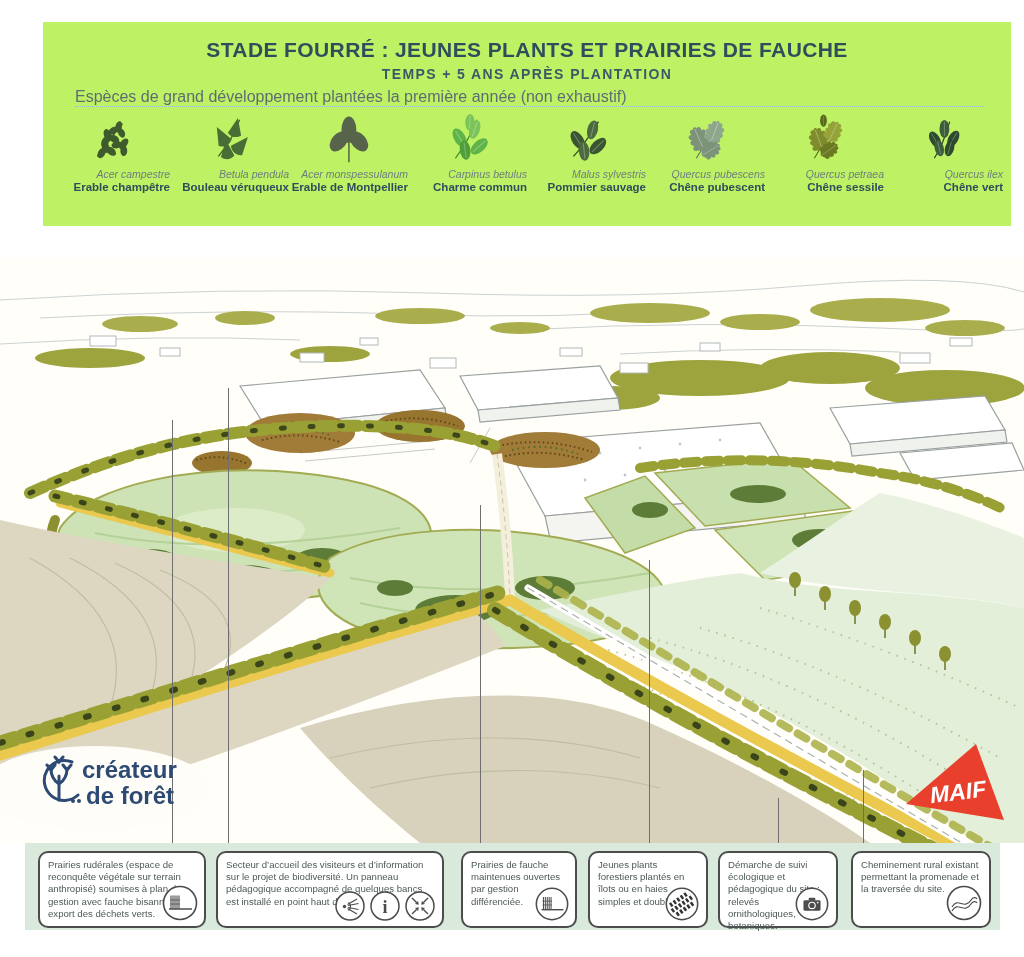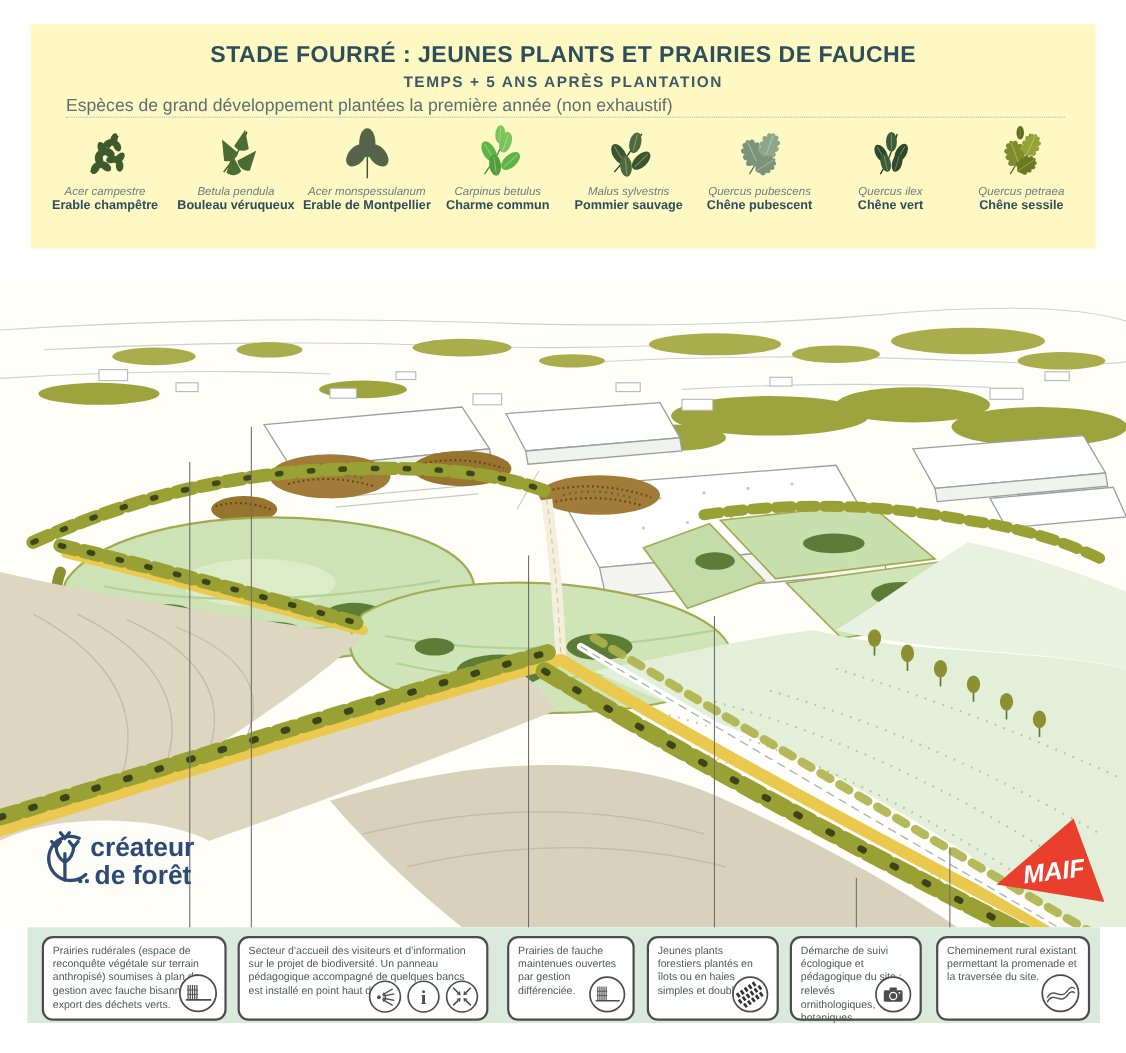--- a/index.html
+++ b/index.html
@@ -1,28 +1,28 @@
 <!DOCTYPE html>
 <html><head>
 <meta charset="utf-8">
 <style>
   html,body{margin:0;padding:0}
   body{width:1024px;height:957px;position:relative;overflow:hidden;
        background:#ffffff;font-family:"Liberation Sans",sans-serif}
 
   
-  .header-box{position:absolute;left:28px;top:22px;width:968px;height:204px;background:#fef9c3}
+  .header-box{position:absolute;left:43px;top:22px;width:968px;height:204px;background:#bef264}
   .title{position:absolute;left:0;top:16px;width:100%;text-align:center;
          font-size:21px;font-weight:bold;color:#2e4e5c;letter-spacing:.4px}
   .subtitle{position:absolute;left:0;top:44px;width:100%;text-align:center;
             font-size:14px;font-weight:700;color:#3a5a67;letter-spacing:1.4px}
   .caption{position:absolute;left:32px;top:66px;font-size:16px;color:#5d6e72}
   .caption-rule{position:absolute;left:32px;right:28px;top:84px;border-top:1px dotted #93bccd}
   .legend{position:absolute;left:8px;right:8px;top:88px;display:flex}
-  .species{flex:1;text-align:center;padding-top:2px}
+  .species{flex:1;text-align:right;padding-top:2px}
   .species svg{height:54px;display:block;margin:0 auto}
   .latin{font-style:italic;font-size:10.5px;color:#6d7d80;margin-top:2px}
   .french{font-size:11.5px;font-weight:bold;color:#2e4e5c;margin-top:1px}
 
   
   .illustration{position:absolute;left:0;top:258px;width:1024px;height:585px}
 
   
   .leader{position:absolute;width:1px;background:#6f6f6f}
 
@@ -125,41 +125,41 @@
       <svg viewBox="-30 -28 60 56" style="color:#7d9379">
         <path d="M-10,20 C-2,8 4,-4 8,-16" stroke="#5f7560" stroke-width="1.2" fill="none"></path>
         <use href="#lf-oak" x="-20" y="-16" width="26" height="32" transform="rotate(-24 -7 0)"></use>
         <use href="#lf-oak" x="-3" y="-22" width="24" height="30" transform="rotate(20 9 -7)" style="color:#8ea68b"></use>
         <use href="#lf-oak" x="-5" y="-2" width="21" height="26" transform="rotate(58 5 11)"></use>
       </svg>
       <div class="latin">Quercus pubescens</div>
       <div class="french">Chêne pubescent</div>
     </div>
     <div class="species">
+      <svg viewBox="-30 -28 60 56" style="color:#7f8c2c">
+        <path d="M-11,20 C-3,8 3,-6 8,-18" stroke="#5c6a1e" stroke-width="1.2" fill="none"></path>
+        <use href="#lf-oak" x="-19" y="-15" width="25" height="31" transform="rotate(-20 -6 0)"></use>
+        <use href="#lf-oak" x="-2" y="-21" width="22" height="27" transform="rotate(25 9 -8)" style="color:#95a338"></use>
+        <use href="#lf-oak" x="-5" y="-1" width="20" height="25" transform="rotate(55 5 11)" style="color:#6b7a22"></use>
+        <use href="#lf-ovate" x="-6" y="-27" width="9" height="16" style="color:#5c6a1e"></use>
+      </svg>
+      <div class="latin">Quercus petraea</div>
+      <div class="french">Chêne sessile</div>
+    </div>
+    <div class="species">
       <svg viewBox="-30 -28 60 56" style="color:#2d4a2e">
         <path d="M-10,20 C-2,8 2,-4 6,-18" stroke="#223a24" stroke-width="1.2" fill="none"></path>
         <use href="#lf-ovate" x="-16" y="-11" width="13" height="23" transform="rotate(-30 -9 0)"></use>
         <use href="#lf-ovate" x="-6" y="-22" width="13" height="23" transform="rotate(0 0 -11)" style="color:#3c5c3a"></use>
         <use href="#lf-ovate" x="3" y="-12" width="13" height="23" transform="rotate(30 9 0)"></use>
         <use href="#lf-ovate" x="-11" y="-1" width="12" height="21" transform="rotate(-14 -5 9)" style="color:#3c5c3a"></use>
         <use href="#lf-ovate" x="0" y="-1" width="12" height="21" transform="rotate(16 6 9)"></use>
       </svg>
       <div class="latin">Quercus ilex</div>
       <div class="french">Chêne vert</div>
-    </div>
-    <div class="species">
-      <svg viewBox="-30 -28 60 56" style="color:#7f8c2c">
-        <path d="M-11,20 C-3,8 3,-6 8,-18" stroke="#5c6a1e" stroke-width="1.2" fill="none"></path>
-        <use href="#lf-oak" x="-19" y="-15" width="25" height="31" transform="rotate(-20 -6 0)"></use>
-        <use href="#lf-oak" x="-2" y="-21" width="22" height="27" transform="rotate(25 9 -8)" style="color:#95a338"></use>
-        <use href="#lf-oak" x="-5" y="-1" width="20" height="25" transform="rotate(55 5 11)" style="color:#6b7a22"></use>
-        <use href="#lf-ovate" x="-6" y="-27" width="9" height="16" style="color:#5c6a1e"></use>
-      </svg>
-      <div class="latin">Quercus petraea</div>
-      <div class="french">Chêne sessile</div>
     </div>
   </div>
 </div>
 
 <svg class="illustration" viewBox="0 0 1024 585">
   <rect x="0" y="0" width="1024" height="585" fill="#fffef9"></rect>
 
   <g stroke="#ccd2d2" stroke-width="1" fill="none">
     <path d="M0,42 Q220,28 430,35 T800,28 T1024,34"></path>
     <path d="M40,60 Q240,50 400,56 T700,50"></path>

